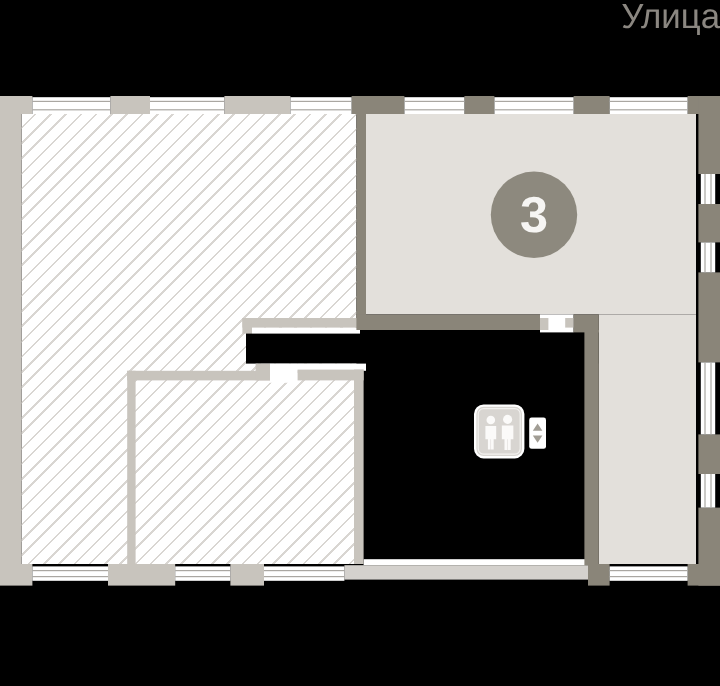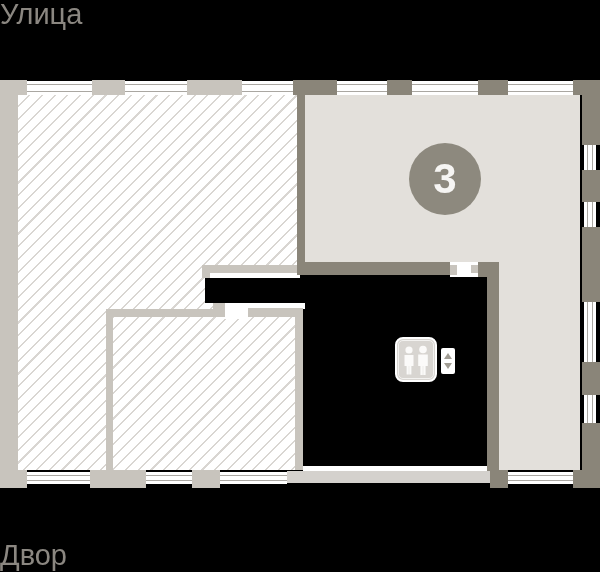--- a/index.html
+++ b/index.html
@@ -16,21 +16,21 @@
   .wd{background:#8a8579;}   
   .bar{background:#d4d1cd;}  
   
   .winh{background:#fff;}
   .winh::before,.winh::after{content:'';position:absolute;left:0;right:0;height:1px;background:#aaa7a2;}
   .winh::before{top:3px}.winh::after{bottom:3px}
   .winv{background:#fff;}
   .winv::before,.winv::after{content:'';position:absolute;top:0;bottom:0;width:1px;background:#aaa7a2;}
   .winv::before{left:3px}.winv::after{right:3px}
   
-  .plan-label{left:0;width:600px;text-align:left;color:#8b8781;font-size:29px;line-height:30px;}
+  .plan-label{left:0;width:600px;text-align:right;color:#8b8781;font-size:29px;line-height:30px;}
   
   .badge{left:409px;top:143px;width:72px;height:72px;border-radius:50%;background:#8d897e;
          color:#f6f5f3;font-size:42px;font-weight:bold;text-align:center;line-height:72px;}
   
   .elev{left:395px;top:337px;width:42px;height:45px;background:#d8d5d1;border:2px solid #fff;
         border-radius:8px;box-sizing:border-box;}
   .elev::before{content:'';position:absolute;inset:1px;border:1px solid #f3f2f0;border-radius:5px;}
   .elev svg{position:absolute;left:1px;top:1px;}
   .elev-panel{left:441px;top:348px;width:14px;height:26px;background:#fff;border-radius:2px;
               display:flex;flex-direction:column;align-items:center;justify-content:center;gap:4px;}
@@ -119,15 +119,14 @@
         <circle cx="25" cy="9.5" r="3.8"></circle>
         <path d="M20.2 14.5 h9.6 v11.5 h-2.2 v9 h-2.4 v-9 h-0.4 v9 h-2.4 v-9 h-2.2 z"></path>
       </g>
     </svg>
   </div>
   <div class="abs elev-panel">
     <div class="tri-up"></div>
     <div class="tri-down"></div>
   </div>
 
-  <div class="abs plan-label" style="top:540px">Двор</div>
 
 </div>
 
 </body></html>

